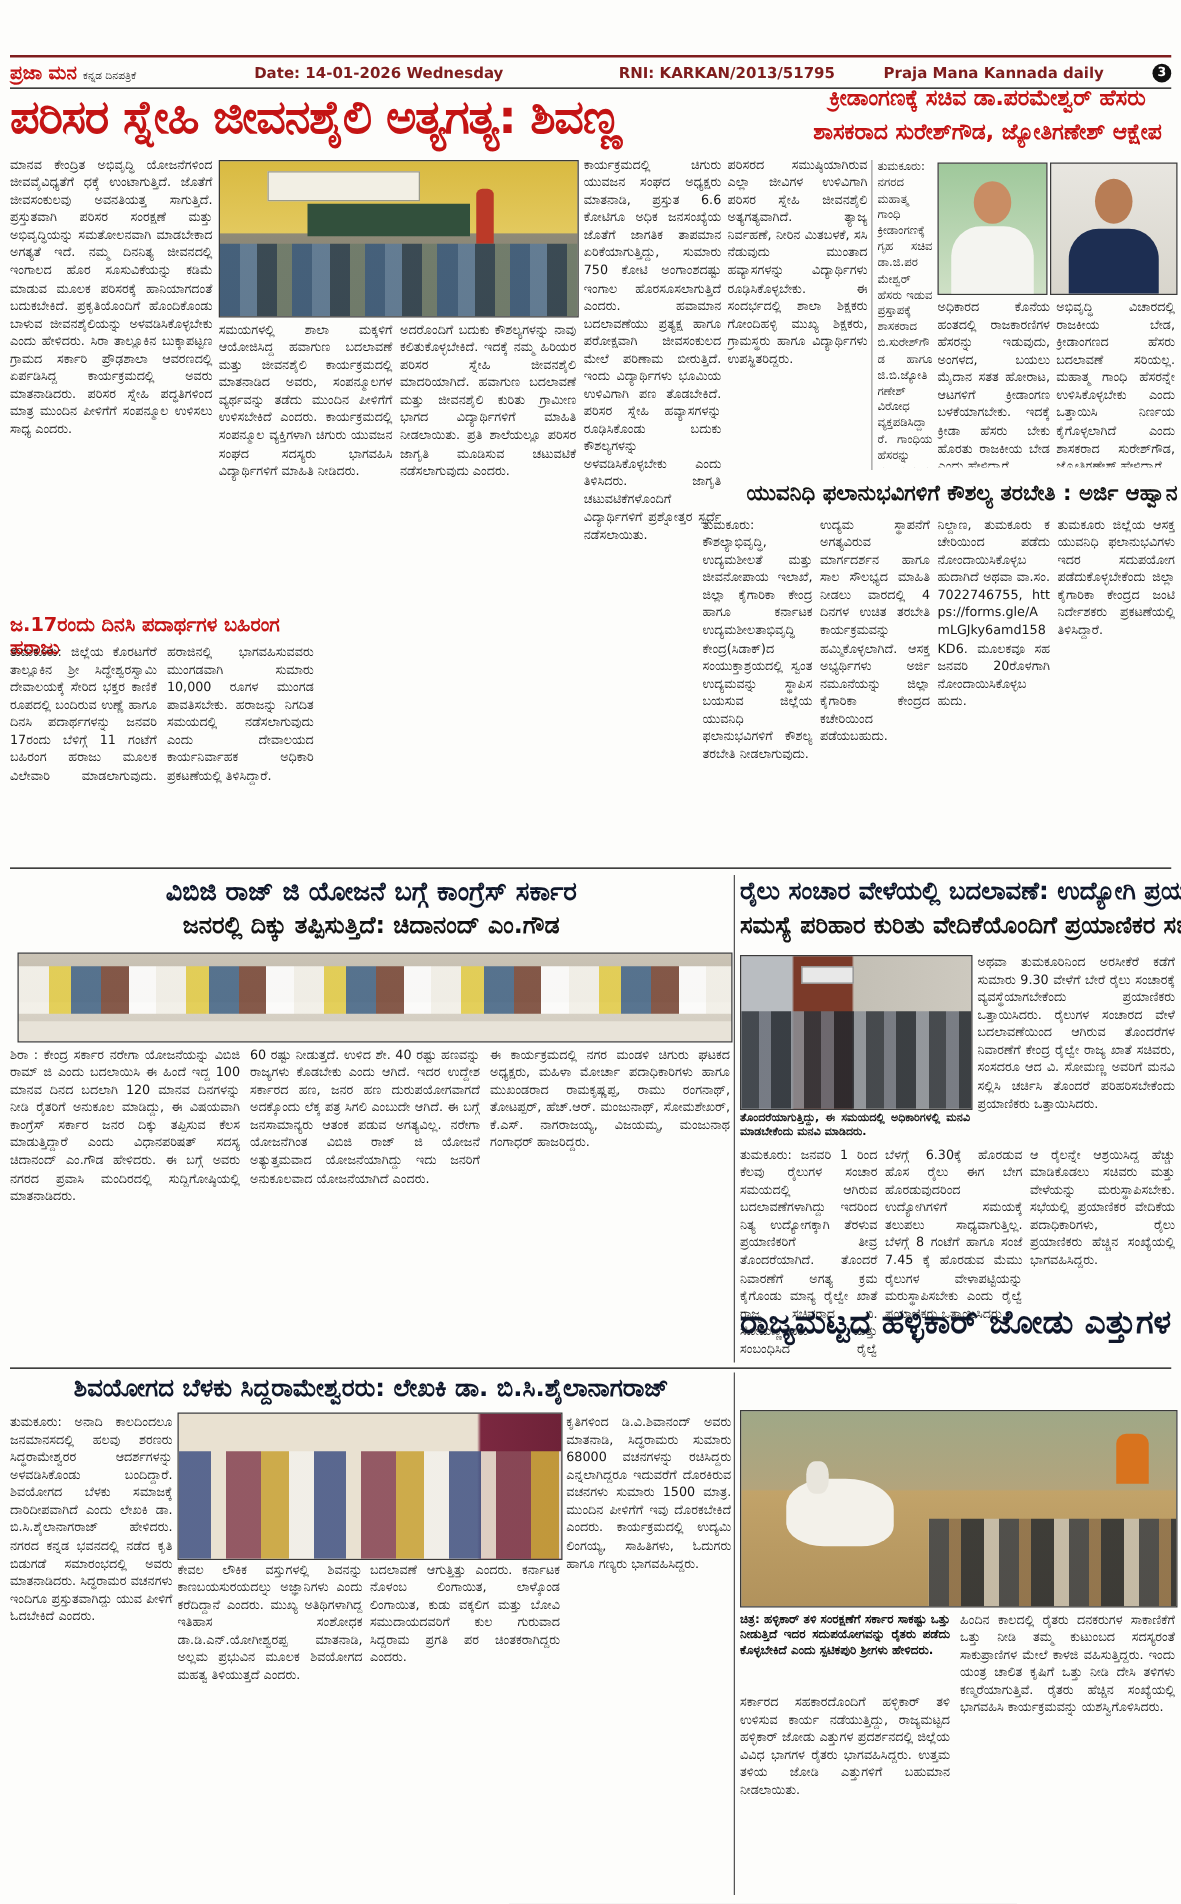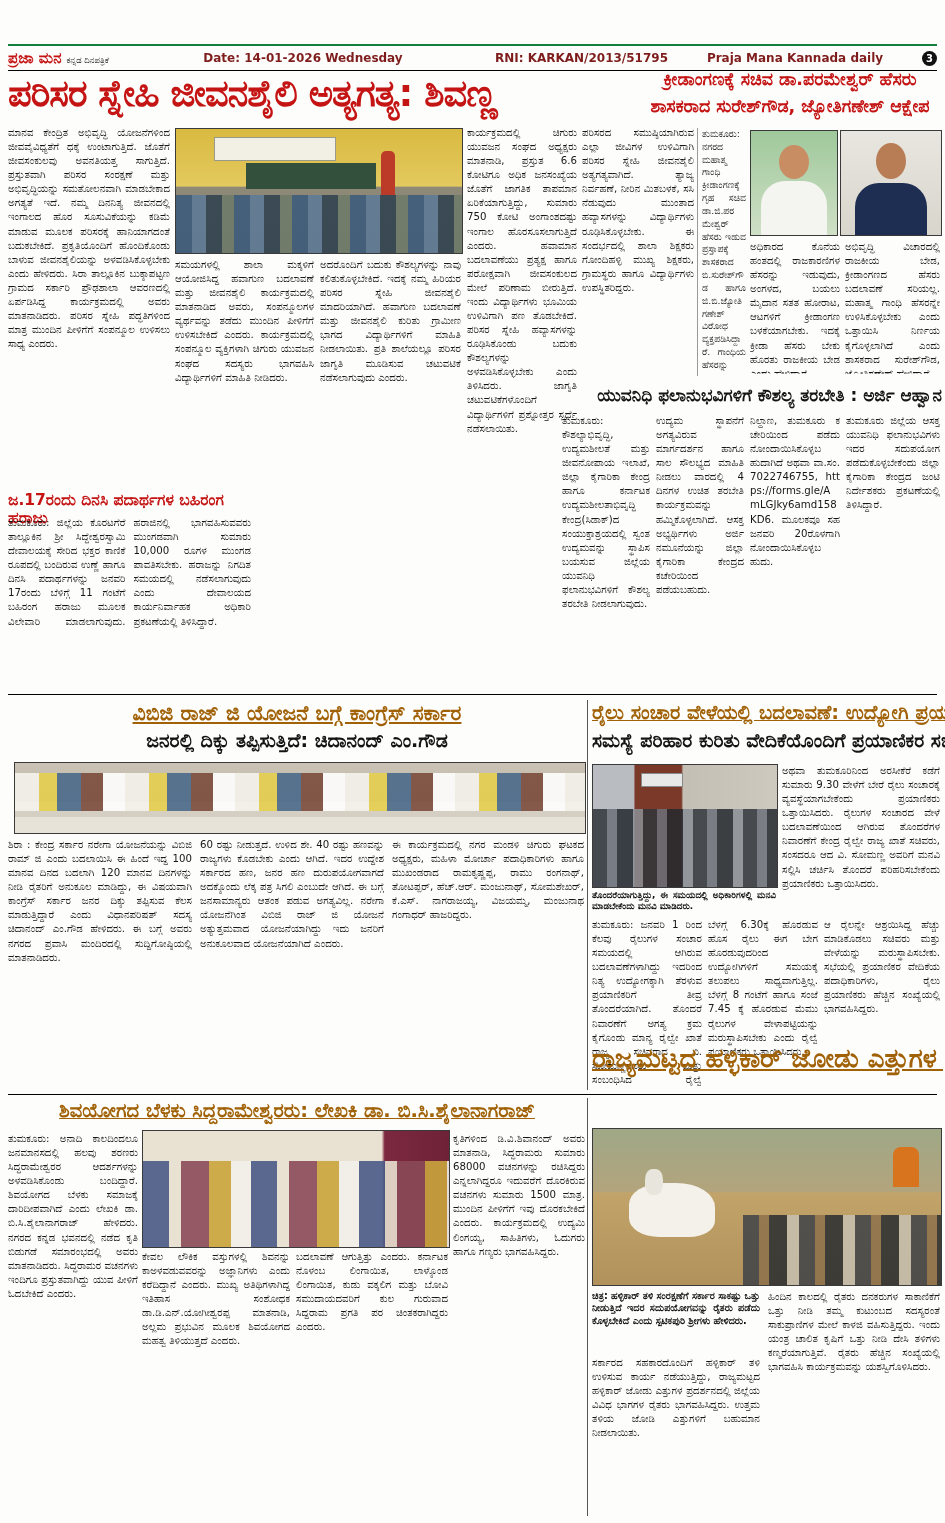--- a/index.html
+++ b/index.html
@@ -1,29 +1,29 @@
 <!DOCTYPE html>
 <html><head>
 <meta charset="utf-8">
 <style>
   html,body{margin:0;padding:0;background:#e8e8e8;}
   .page{position:relative;width:945px;height:1523px;background:#fdfdfb;margin:0 auto;
         font-family:"DejaVu Sans",sans-serif;color:#111;overflow:hidden;}
   .t{position:absolute;font-size:10.2px;line-height:1.38;text-align:justify;color:#161616;overflow:hidden;}
   .hl-main{position:absolute;font-weight:bold;color:#c41414;font-size:37px;letter-spacing:-1px;line-height:1.1;}
   .hl-right{position:absolute;font-weight:bold;color:#c41414;font-size:17.5px;line-height:1.55;text-align:center;}
-  .hl-mid{position:absolute;font-weight:bold;color:#a16207;font-size:20.5px;text-align:center;line-height:1.1;white-space:nowrap;text-decoration:underline;}
+  .hl-mid{position:absolute;font-weight:bold;color:#0f172a;font-size:20.5px;text-align:center;line-height:1.1;white-space:nowrap;}
   .sub-mid{position:absolute;font-weight:bold;color:#141414;font-size:19px;text-align:center;line-height:1.1;white-space:nowrap;}
   .sub-red{position:absolute;font-weight:bold;color:#c41414;font-size:15.5px;line-height:1.15;}
   .sub-blk{position:absolute;font-weight:bold;color:#141414;font-size:17px;line-height:1.15;}
   .photo{position:absolute;border:1px solid #3a3a3a;overflow:hidden;}
   .rule-h{position:absolute;height:0;border-top:1px solid #2a2a2a;}
   .rule-v{position:absolute;width:0;border-left:1px solid #9a9a9a;}
   .header-bar{position:absolute;left:8px;top:44px;width:929px;height:24px;
-              border-top:2px solid #15803d;border-bottom:1px solid #000;display:flex;align-items:center;}
+              border-top:2px solid #7f1d1d;border-bottom:1px solid #000;display:flex;align-items:center;}
   .logo-main{font-weight:bold;color:#c41414;font-size:15px;}
   .logo-sub{font-size:8.5px;color:#222;margin-left:5px;}
   .hdr-txt{font-weight:bold;font-size:12px;color:#7f1d1d;}
   .page-badge{width:15px;height:15px;border-radius:50%;background:#111;color:#fff;font-size:10px;font-weight:bold;
               display:flex;align-items:center;justify-content:center;}
   .capbox{position:absolute;border:1px solid #222;background:#fff;}
   .cap{font-size:9.6px;font-weight:bold;line-height:1.3;text-align:justify;color:#111;}
   
   .strip{position:absolute;left:0;right:0;}
 </style>
@@ -121,21 +121,21 @@
   <div class="rule-h" style="left:8px;top:1094px;width:929px;border-top-color:#000;"></div>
 
   <div class="hl-mid" style="left:8px;top:1100px;width:578px;font-size:19.5px;">ಶಿವಯೋಗದ ಬೆಳಕು ಸಿದ್ದರಾಮೇಶ್ವರರು: ಲೇಖಕಿ ಡಾ. ಬಿ.ಸಿ.ಶೈಲಾನಾಗರಾಜ್</div>
 
   <div class="t" style="left:8px;top:1132px;width:130px;height:382px;">ತುಮಕೂರು: ಅನಾದಿ ಕಾಲದಿಂದಲೂ ಜನಮಾನಸದಲ್ಲಿ ಹಲವು ಶರಣರು ಸಿದ್ಧರಾಮೇಶ್ವರರ ಆದರ್ಶಗಳನ್ನು ಅಳವಡಿಸಿಕೊಂಡು ಬಂದಿದ್ದಾರೆ. ಶಿವಯೋಗದ ಬೆಳಕು ಸಮಾಜಕ್ಕೆ ದಾರಿದೀಪವಾಗಿದೆ ಎಂದು ಲೇಖಕಿ ಡಾ. ಬಿ.ಸಿ.ಶೈಲಾನಾಗರಾಜ್ ಹೇಳಿದರು. ನಗರದ ಕನ್ನಡ ಭವನದಲ್ಲಿ ನಡೆದ ಕೃತಿ ಬಿಡುಗಡೆ ಸಮಾರಂಭದಲ್ಲಿ ಅವರು ಮಾತನಾಡಿದರು. ಸಿದ್ಧರಾಮರ ವಚನಗಳು ಇಂದಿಗೂ ಪ್ರಸ್ತುತವಾಗಿದ್ದು ಯುವ ಪೀಳಿಗೆ ಓದಬೇಕಿದೆ ಎಂದರು.</div>
 
   <div class="photo" style="left:142px;top:1130px;width:306px;height:116px;background:linear-gradient(90deg,#e9e1d1 0%,#e9e1d1 78%,#7b2840 79%,#6e2238 100%);">
     <div class="strip" style="bottom:0;height:86px;background:repeating-linear-gradient(90deg,#4a5a88 0 26px,#e9e1d1 26px 38px,#8a4a58 38px 66px,#caa53c 66px 88px,#f2f0ea 88px 108px);opacity:.9;"></div>
   </div>
 
-  <div class="t" style="left:142px;top:1250px;width:148px;height:264px;">ಕೇವಲ ಲೌಕಿಕ ವಸ್ತುಗಳಲ್ಲಿ ಶಿವನನ್ನು ಕಾಅಳವಡುವವರನ್ನು ಅಜ್ಞಾನಿಗಳು ಎಂದು ಕರೆದಿದ್ದಾನೆ ಎಂದರು. ಮುಖ್ಯ ಅತಿಥಿಗಳಾಗಿದ್ದ ಇತಿಹಾಸ ಸಂಶೋಧಕ ಡಾ.ಡಿ.ಎನ್.ಯೋಗೀಶ್ವರಪ್ಪ ಮಾತನಾಡಿ, ಅಲ್ಲಮ ಪ್ರಭುವಿನ ಮೂಲಕ ಶಿವಯೋಗದ ಮಹತ್ವ ತಿಳಿಯುತ್ತದೆ ಎಂದರು.</div>
+  <div class="t" style="left:142px;top:1250px;width:148px;height:264px;">ಕೇವಲ ಲೌಕಿಕ ವಸ್ತುಗಳಲ್ಲಿ ಶಿವನನ್ನು ಕಾಣಬಯಸುರಯದಲ್ನು ಅಜ್ಞಾನಿಗಳು ಎಂದು ಕರೆದಿದ್ದಾನೆ ಎಂದರು. ಮುಖ್ಯ ಅತಿಥಿಗಳಾಗಿದ್ದ ಇತಿಹಾಸ ಸಂಶೋಧಕ ಡಾ.ಡಿ.ಎನ್.ಯೋಗೀಶ್ವರಪ್ಪ ಮಾತನಾಡಿ, ಅಲ್ಲಮ ಪ್ರಭುವಿನ ಮೂಲಕ ಶಿವಯೋಗದ ಮಹತ್ವ ತಿಳಿಯುತ್ತದೆ ಎಂದರು.</div>
   <div class="t" style="left:296px;top:1250px;width:152px;height:264px;">ಬದಲಾವಣೆ ಆಗುತ್ತಿತ್ತು ಎಂದರು. ಕರ್ನಾಟಕ ನೊಳಂಬ ಲಿಂಗಾಯಿತ, ಲಾಳ್ಕೊಂಡ ಲಿಂಗಾಯಿತ, ಕುಡು ವಕ್ಕಲಿಗ ಮತ್ತು ಬೋವಿ ಸಮುದಾಯದವರಿಗೆ ಕುಲ ಗುರುವಾದ ಸಿದ್ದರಾಮ ಪ್ರಗತಿ ಪರ ಚಿಂತಕರಾಗಿದ್ದರು ಎಂದರು.</div>
   <div class="t" style="left:453px;top:1132px;width:132px;height:382px;">ಕೃತಿಗಳಿಂದ ಡಿ.ವಿ.ಶಿವಾನಂದ್ ಅವರು ಮಾತನಾಡಿ, ಸಿದ್ಧರಾಮರು ಸುಮಾರು 68000 ವಚನಗಳನ್ನು ರಚಿಸಿದ್ದರು ಎನ್ನಲಾಗಿದ್ದರೂ ಇದುವರೆಗೆ ದೊರಕಿರುವ ವಚನಗಳು ಸುಮಾರು 1500 ಮಾತ್ರ. ಮುಂದಿನ ಪೀಳಿಗೆಗೆ ಇವು ದೊರಕಬೇಕಿದೆ ಎಂದರು. ಕಾರ್ಯಕ್ರಮದಲ್ಲಿ ಉದ್ಯಮಿ ಲಿಂಗಯ್ಯ, ಸಾಹಿತಿಗಳು, ಓದುಗರು ಹಾಗೂ ಗಣ್ಯರು ಭಾಗವಹಿಸಿದ್ದರು.</div>
 
   <div class="rule-v" style="left:587px;top:1098px;height:418px;border-left-color:#555;"></div>
   <div class="hl-mid" style="left:592px;top:1044px;width:348px;font-size:26px;">ರಾಜ್ಯಮಟ್ಟದ ಹಳ್ಳಿಕಾರ್ ಜೋಡು ಎತ್ತುಗಳ ಪ್ರದರ್ಶನ</div>
 
   <div class="photo" style="left:592px;top:1128px;width:348px;height:156px;background:linear-gradient(180deg,#9fa887 0%,#b3a47c 40%,#c2a369 41%,#b1925c 100%);">
     <div style="position:absolute;left:36px;top:54px;width:86px;height:54px;background:#f3f1ea;border-radius:40% 45% 30% 35%;"></div>
     <div style="position:absolute;left:52px;top:40px;width:18px;height:26px;background:#e8e5dc;border-radius:40%;"></div>
     <div class="strip" style="bottom:0;height:70px;left:150px;background:repeating-linear-gradient(90deg,#3a3f46 0 16px,#8c6f4a 16px 26px,#23282e 26px 44px,#c8c2b4 44px 56px);opacity:.82;"></div>

